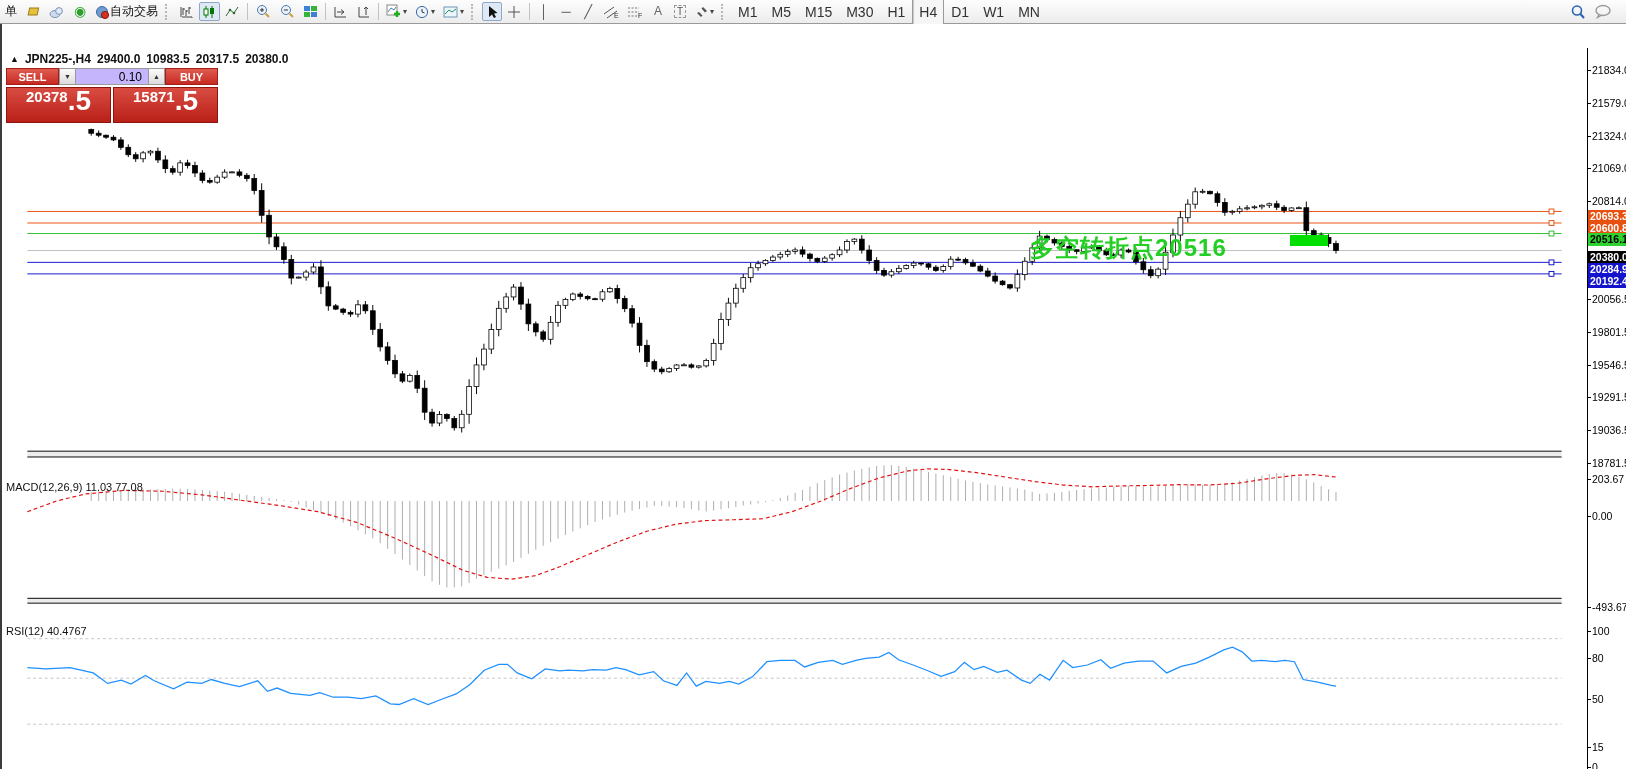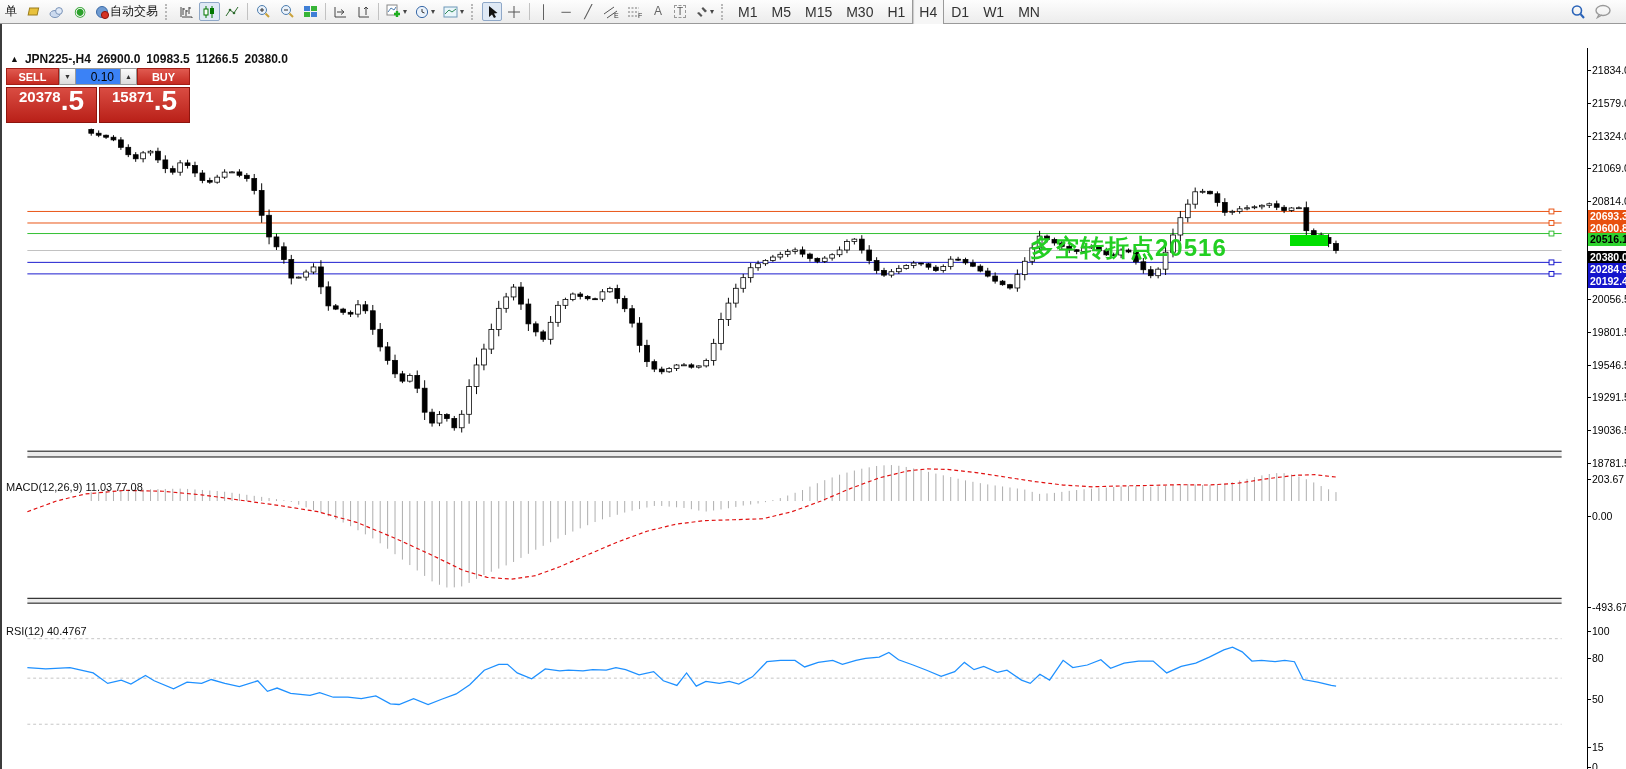--- a/index.html
+++ b/index.html
@@ -28,27 +28,27 @@
   .chart-title .tri{font-size:9px;}
   .pane-label{position:absolute;font-size:11px;color:#111;z-index:4;}
 
   
   .right-axis{position:absolute;left:1585px;top:24px;width:41px;height:726px;background:#fff;border-left:1px solid #000;box-sizing:border-box;z-index:6;}
   .axis-label{position:absolute;left:4px;width:37px;font-size:10.5px;color:#000;white-space:nowrap;}
   .axis-label::before{content:'';position:absolute;left:-5px;top:50%;width:4px;height:1px;background:#000;}
   .price-badge{position:absolute;left:0;width:41px;height:13px;font-size:10.5px;font-weight:bold;line-height:13px;padding-left:2px;box-sizing:border-box;white-space:nowrap;z-index:7;}
 
   
-  .trade-widget{position:absolute;left:4px;top:44px;width:184px;z-index:8;font-family:"Liberation Sans",sans-serif;}
+  .trade-widget{position:absolute;left:4px;top:44px;width:212px;z-index:8;font-family:"Liberation Sans",sans-serif;}
   .tw-top{display:flex;height:17px;}
   .tw-sell,.tw-buy{width:53px;background:linear-gradient(#e05a50,#c62b22);color:#fff;font-size:11px;font-weight:bold;
     display:flex;align-items:center;justify-content:center;border:1px solid #a31e16;box-sizing:border-box;}
   .tw-spin{width:17px;background:linear-gradient(#fbfbfb,#dcdcdc);border:1px solid #9a9a9a;box-sizing:border-box;
     display:flex;align-items:center;justify-content:center;font-size:7px;color:#333;}
-  .tw-vol{flex:1;background:#3b82f6;border:1px solid #9a9a9a;border-left:none;border-right:none;box-sizing:border-box;
+  .tw-vol{flex:1;background:#c4b5fd;border:1px solid #9a9a9a;border-left:none;border-right:none;box-sizing:border-box;
     font-size:12px;color:#000;display:flex;align-items:center;justify-content:flex-end;padding-right:6px;}
   .tw-prices{display:flex;margin-top:2px;height:36px;gap:2px;}
   .tw-price{flex:1;background:linear-gradient(#d94c42,#b92018);border:1px solid #8e150e;box-sizing:border-box;color:#fff;
     display:flex;align-items:flex-start;justify-content:center;padding-bottom:2px;}
   .tw-price .small{font-size:15px;font-weight:bold;line-height:17px;}
   .tw-price .big{font-size:28px;font-weight:bold;line-height:26px;}
 
   
   .annotation-text{position:absolute;left:1028px;top:208px;font-size:24px;font-weight:bold;color:#22CF22;z-index:4;letter-spacing:1px;}
   .green-rect{position:absolute;left:1288px;top:211px;width:38px;height:11px;background:#00DF00;z-index:4;}
@@ -829,23 +829,23 @@
         <path d="M0 503.0 L30 492.0 L60 484.7 L100 481.0 L140 481.9 L180 485.6 L220 491.1 L260 496.6 L300 503.0 L340 514.0 L380 530.5 L420 548.9 L450 563.6 L475 570.9 L500 572.7 L525 569.1 L550 559.9 L580 547.0 L610 534.2 L640 523.2 L670 515.9 L700 512.2 L730 511.3 L760 510.3 L790 503.0 L820 492.0 L850 479.2 L880 468.1 L910 460.8 L930 458.8 L950 459.3 L980 462.6 L1010 467.2 L1040 471.8 L1070 475.5 L1100 477.3 L1130 476.4 L1160 475.9 L1190 475.1 L1220 475.5 L1250 473.7 L1280 469.1 L1310 465.4 L1330 464.8 L1352 467.2" fill="none" stroke="#e01010" stroke-width="1.2" stroke-dasharray="4 3"></path>
         <line x1="0" y1="634.2" x2="1585" y2="634.2" stroke="#c4c4c4" stroke-width="1" stroke-dasharray="3 3"></line>
         <line x1="0" y1="675" x2="1585" y2="675" stroke="#c4c4c4" stroke-width="1" stroke-dasharray="3 3"></line>
         <line x1="0" y1="722.6" x2="1585" y2="722.6" stroke="#c4c4c4" stroke-width="1" stroke-dasharray="3 3"></line>
         <path d="M0 664.1 L19 665.5 L44 664.1 L68 669.6 L83 680.4 L97 677.0 L107 681.1 L122 672.3 L131 677.7 L151 685.9 L165 679.1 L180 680.4 L190 676.4 L204 680.4 L219 683.8 L238 677.7 L248 688.6 L258 685.2 L272 690.6 L292 692.7 L302 690.0 L316 694.7 L331 694.7 L345 696.1 L360 693.4 L375 701.5 L384 702.2 L399 696.1 L414 702.2 L428 696.8 L443 691.3 L457 681.8 L472 666.8 L487 660.7 L496 660.7 L506 669.6 L521 675.7 L535 665.5 L550 667.5 L559 666.8 L574 667.5 L584 666.2 L598 666.8 L608 664.1 L618 666.2 L632 671.6 L647 668.2 L657 677.7 L671 682.5 L681 669.6 L691 683.2 L701 678.4 L715 680.4 L725 678.4 L735 681.1 L749 673.6 L764 658.0 L778 656.6 L793 656.6 L803 663.4 L817 658.7 L832 656.6 L842 660.7 L856 656.6 L866 654.6 L880 653.2 L890 648.5 L900 656.0 L915 661.4 L929 666.8 L944 673.0 L958 668.2 L968 658.7 L978 666.2 L988 662.8 L1002 668.9 L1012 666.8 L1027 677.0 L1036 680.4 L1046 670.9 L1056 677.0 L1070 656.6 L1080 664.1 L1095 661.4 L1109 656.0 L1119 664.8 L1133 659.4 L1148 657.3 L1163 657.3 L1177 669.6 L1192 662.8 L1207 659.4 L1221 653.2 L1236 645.8 L1245 643.0 L1255 647.8 L1265 657.3 L1275 656.6 L1289 658.0 L1299 656.6 L1309 658.0 L1318 676.4 L1333 679.1 L1347 682.5 L1352 683.2" fill="none" stroke="#1E90FF" stroke-width="1.3"></path>
       </svg>
 
     <div class="chart-title">
       <span class="tri">▲</span>
       <span>JPN225-,H4</span>
-      <span>26900.0</span>
+      <span>29400.0</span>
       <span>10983.5</span>
-      <span>11266.5</span>
+      <span>20317.5</span>
       <span>20380.0</span>
     </div>
 
     <div class="trade-widget">
       <div class="tw-top">
         <div class="tw-sell">SELL</div>
         <div class="tw-spin">▼</div>
         <div class="tw-vol">0.10</div>
         <div class="tw-spin">▲</div>
         <div class="tw-buy">BUY</div>

